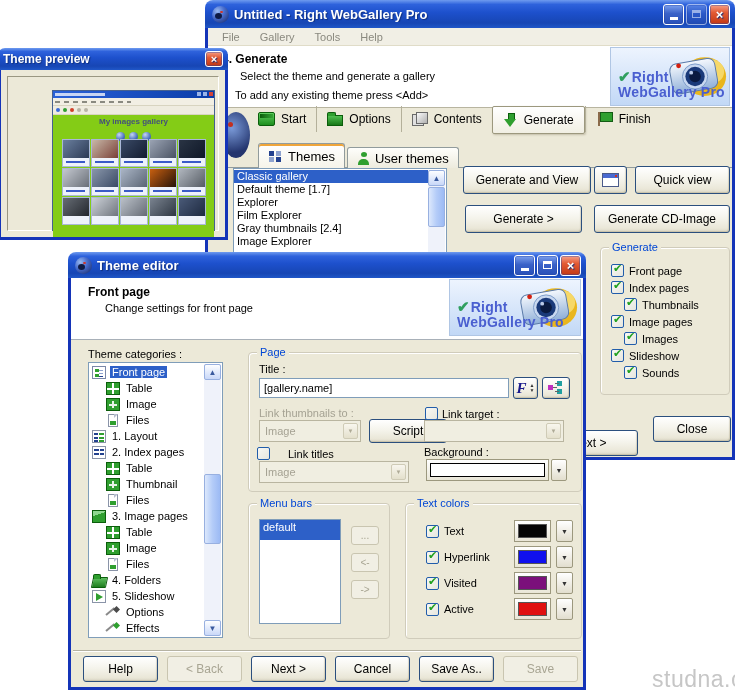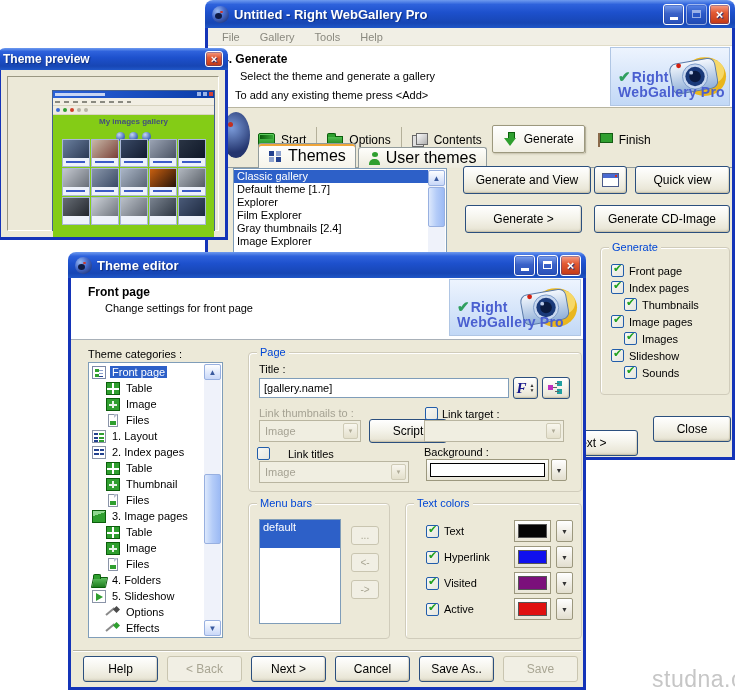--- a/index.html
+++ b/index.html
@@ -120,26 +120,26 @@
   .mbar{position:absolute;left:0;top:0;width:524px;height:18px;background:#F1EFE5;border-bottom:1px solid #E0DCC8;display:flex;align-items:center;padding-left:4px}
   .mitem{font-size:11px;color:#8A897F;padding:0 10px}
   .hdr{position:absolute;left:0;top:18px;width:524px;height:62px;background:#fff;border-bottom:1px solid #B8B5A0}
   .steptitle{position:absolute;left:14px;top:6px;font-size:12px;font-weight:bold}
   .hline1{position:absolute;left:32px;top:24px;font-size:11px}
   .hline2{position:absolute;left:27px;top:43px;font-size:11px}
   #logo-main{right:2px;top:1px;bottom:1px;width:120px}
   .sphere{position:absolute;left:14px;top:84px;width:28px;height:46px;border-radius:50%;
     background:radial-gradient(circle at 35% 35%,#7A9AD8,#24356E 70%)}
   .sphere::after{content:"";position:absolute;left:6px;top:10px;width:5px;height:5px;border-radius:50%;background:#C23020}
-  .wtabs{position:absolute;left:0;top:92px;width:524px;height:33px;display:flex;align-items:flex-end;padding-left:40px}
+  .wtabs{position:absolute;left:0;top:78px;width:524px;height:33px;display:flex;align-items:flex-start;padding-left:40px}
   .xtab{display:flex;align-items:center;gap:6px;padding:0 10px;height:26px;font-size:12px;border-left:1px solid #B4B09A;white-space:nowrap}
   .xtab:first-of-type{border-left:none}
   .xtab.selected{background:linear-gradient(#FFFFFF,#F1EFE3);border:1px solid #9C987E;border-radius:2px;height:28px;box-shadow:1px 1px 2px rgba(100,90,60,.3)}
   .subtabs{position:absolute;left:0;top:113px;width:524px;height:27px;display:flex;align-items:flex-end;padding-left:50px;border-bottom:1px solid #919B9C}
-  .stab{display:flex;align-items:center;gap:5px;padding:0 9px;height:21px;font-size:16px;margin-right:2px;position:relative;
+  .stab{display:flex;align-items:center;gap:5px;padding:0 9px;height:21px;font-size:13px;margin-right:2px;position:relative;
     border:1px solid #919B9C;border-bottom:none;border-radius:3px 3px 0 0;background:linear-gradient(#FEFEFB,#EDEBDD);margin-bottom:-1px;white-space:nowrap}
   .stab.selected{height:25px;background:linear-gradient(#FFF,#F6F4EA);box-shadow:inset 0 2px 0 #EFA53A;z-index:2}
   #themeslist{left:25px;top:140px;width:214px;height:282px;padding:1px 18px 0 0}
   #b-gv{left:255px;top:138px;width:128px;height:28px}
   #b-wg{left:386px;top:138px;width:33px;height:28px}
   .winglyph{width:17px;height:14px;background:#fff;border:1px solid #4A5A8A;position:relative}
   .winglyph::before{content:"";position:absolute;left:0;right:0;top:0;height:4px;background:#4A6AD0}
   .winglyph::after{content:"";position:absolute;right:1px;top:1px;width:2px;height:2px;background:#D03020}
   #b-qv{left:427px;top:138px;width:95px;height:28px}
   #b-g{left:257px;top:177px;width:117px;height:28px}
@@ -213,21 +213,21 @@
   #cb-ltitles{position:absolute;left:8px;top:94px}
   #lab-ltitles{left:39px;top:95px}
   #cmb-ltitles{left:10px;top:108px;width:150px}
   #lab-bg{left:175px;top:93px}
   #well-bg{position:absolute;left:177px;top:106px;width:123px;height:22px;border:1px solid #9C987E;background:linear-gradient(#FFF,#E9E6D7);padding:3px}
   .cwin{display:block;width:100%;height:100%;border:1px solid #000}
   #dd-bg{left:302px;top:106px;width:16px;height:22px}
 
   #grp-menubars{left:177px;top:225px;width:142px;height:136px}
   #mblist{left:10px;top:15px;width:82px;height:105px}
-  #mblist .litem{height:28px;line-height:15px}
+  #mblist .litem{height:20px;line-height:15px}
   .mbbtns{position:absolute;left:102px;top:22px;display:flex;flex-direction:column;gap:8px}
   .mbb{position:static;width:28px;height:19px;font-size:10px}
 
   #grp-textcolors{left:334px;top:225px;width:177px;height:136px}
   .tcrows{position:absolute;left:0;top:14px;right:8px}
   .tcrow{display:flex;align-items:center;gap:5px;height:26px;padding-left:20px;font-size:11px;white-space:nowrap}
   .swatch{margin-left:auto;width:37px;height:22px;border:1px solid #9C987E;background:linear-gradient(#FFF,#E9E6D7);padding:3px;flex:none}
   .swin{display:block;width:100%;height:100%;border:1px solid #555}
   .dd{width:17px;height:22px;border:1px solid #9C987E;border-radius:2px;background:linear-gradient(#FFF,#E2DECE);
     font-size:7px;color:#333;display:flex;align-items:center;justify-content:center;flex:none}

